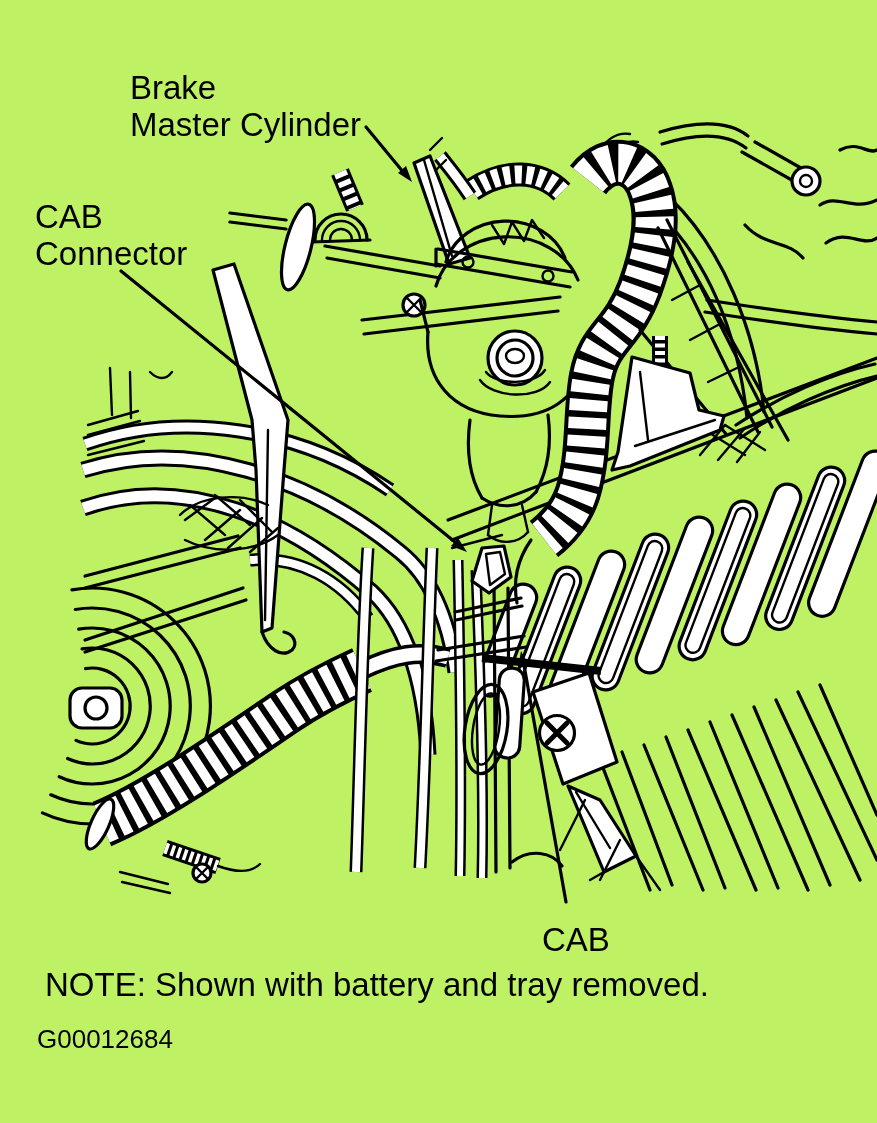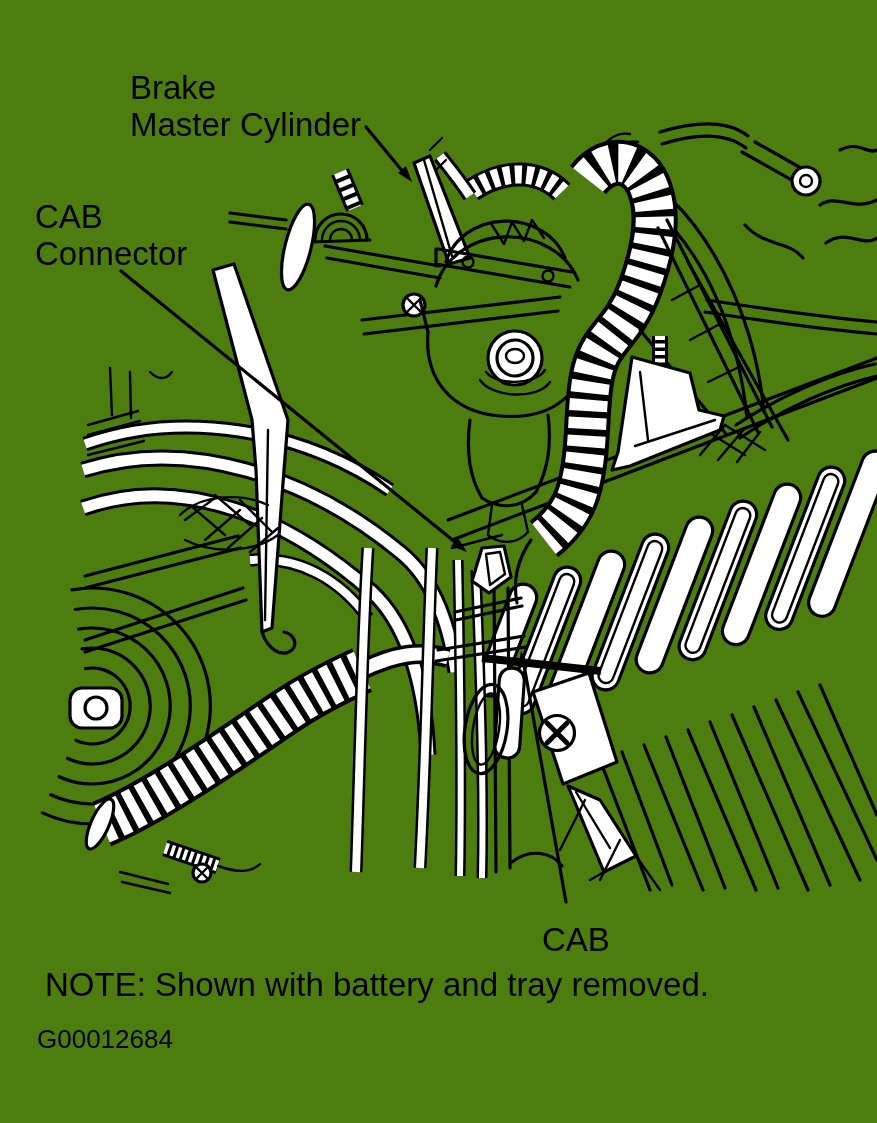--- a/index.html
+++ b/index.html
@@ -1,17 +1,17 @@
 <!DOCTYPE html>
 <html><head>
 <meta charset="utf-8">
 <title></title>
 <style>
   html,body{margin:0;padding:0;background:#fff;}
-  .page{position:relative;width:877px;height:1123px;background:#4d7c0f;overflow:hidden;
+  .page{position:relative;width:877px;height:1123px;background:#bef264;overflow:hidden;
         font-family:"Liberation Sans", sans-serif;}
   svg{position:absolute;left:0;top:0;}
   svg *{vector-effect:none;}
   .ln{fill:none;stroke:#000;stroke-width:3.2;stroke-linecap:round;stroke-linejoin:round;}
   .ln2{fill:none;stroke:#000;stroke-width:2.4;stroke-linecap:round;stroke-linejoin:round;}
   .fw{fill:#fff;stroke:#000;stroke-width:3.2;stroke-linejoin:round;}
   .tube-b{fill:none;stroke:#000;stroke-linecap:butt;}
   .tube-w{fill:none;stroke:#fff;stroke-linecap:butt;}
   .lbl{font-family:"Liberation Sans", sans-serif;font-size:33px;fill:#000;}
   .lbl-sm{font-family:"Liberation Sans", sans-serif;font-size:26px;fill:#000;}

